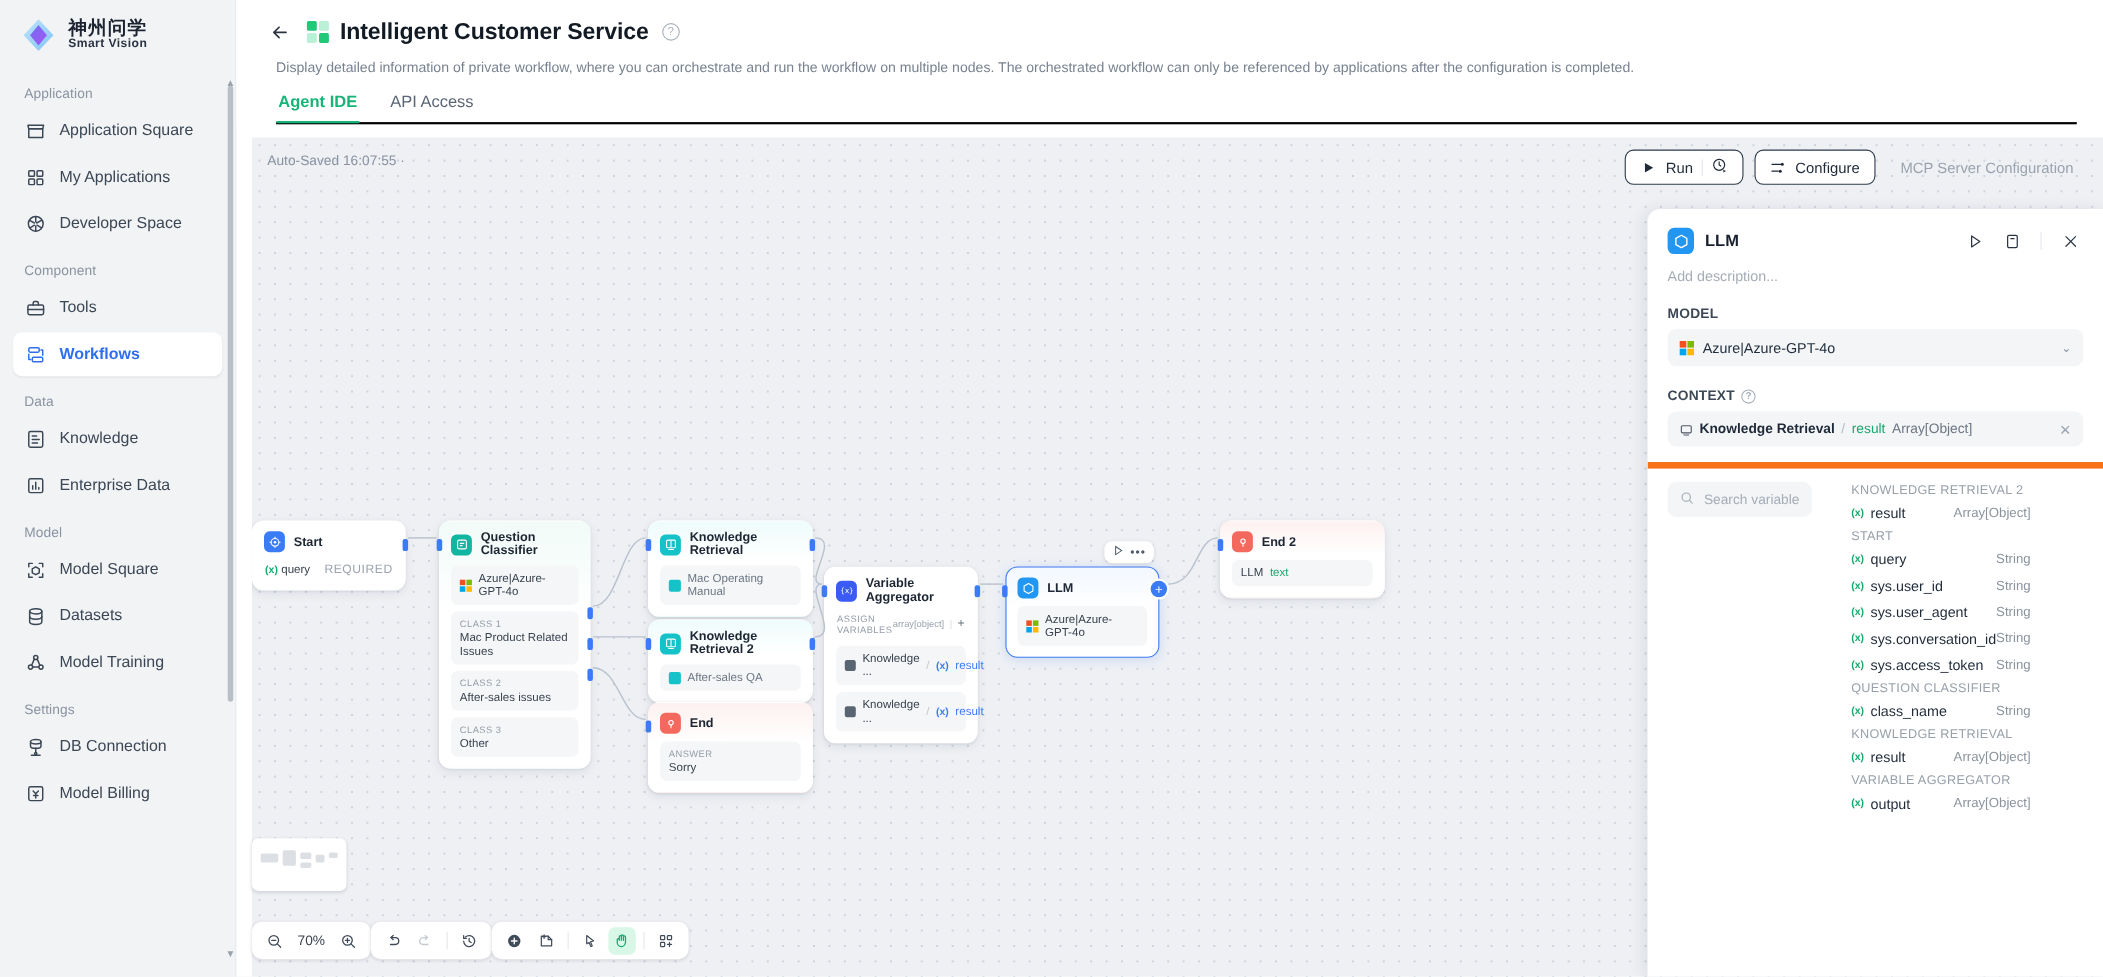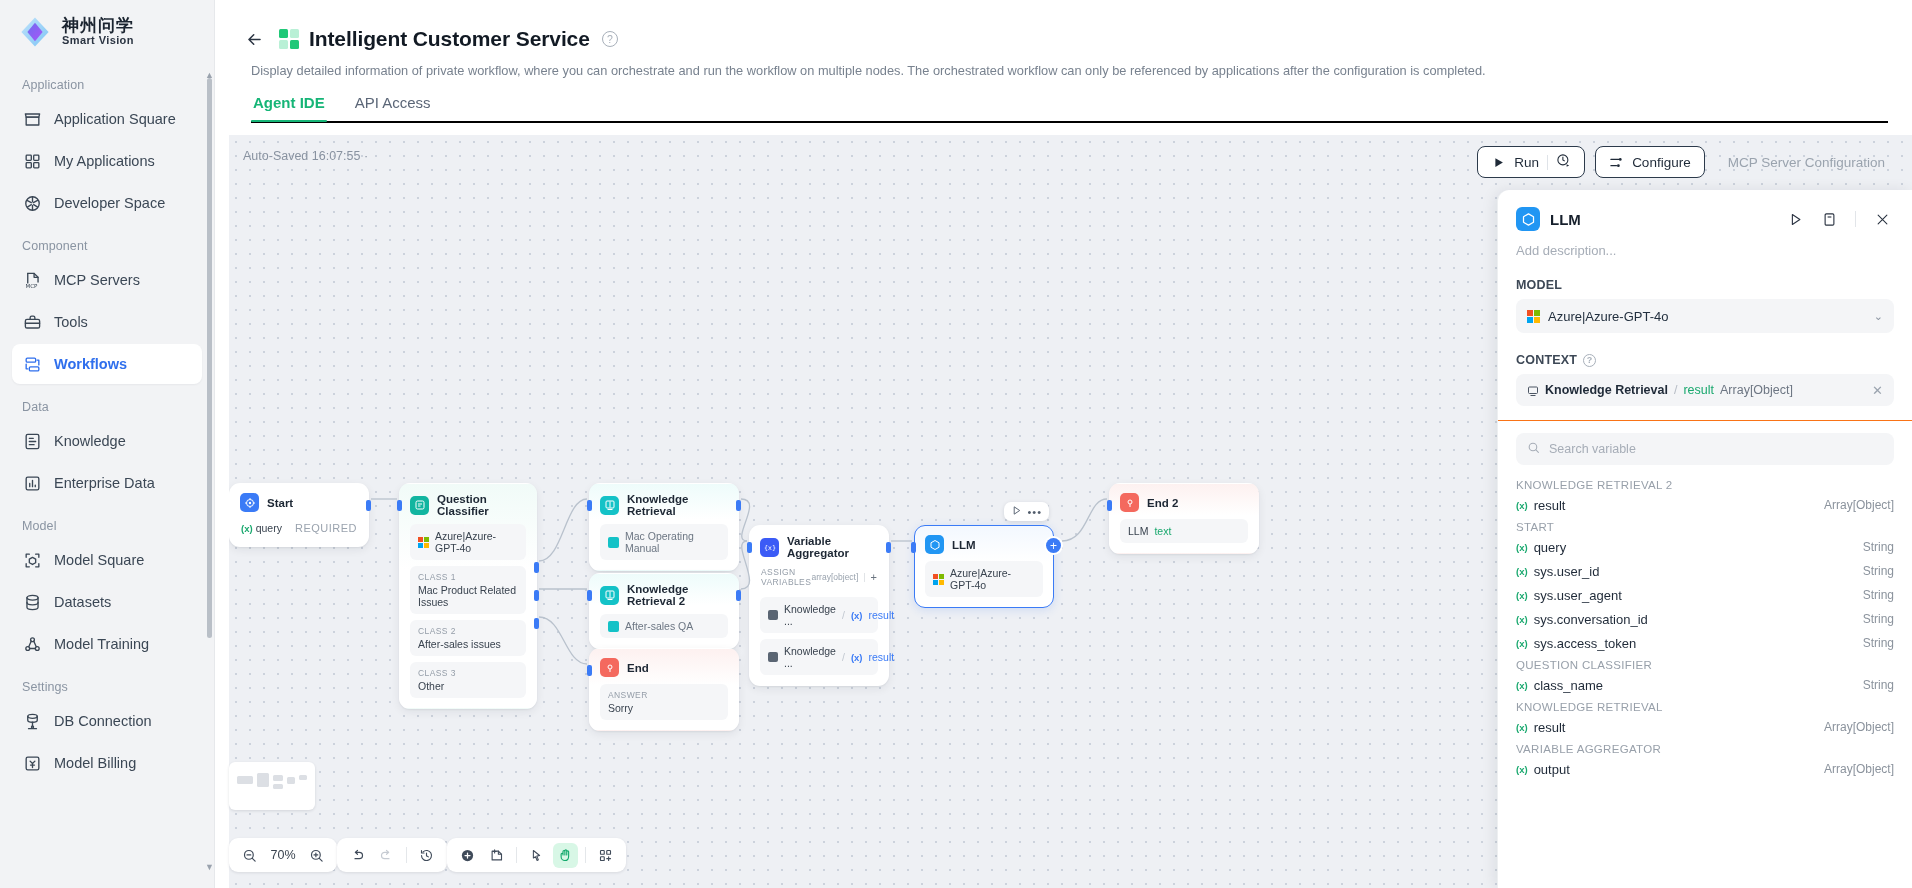--- a/index.html
+++ b/index.html
@@ -36,21 +36,21 @@
   .nav-item .ic{ width:20px; height:20px; flex:0 0 20px; display:flex; align-items:center; justify-content:center; }
   .nav-item svg{ width:19px; height:19px; }
   .sb-scrollbar{
     position:absolute; right:2px; top:78px; width:5px; height:560px;
     background:#b9bfc7; border-radius:3px;
   }
   .sb-arrow{ position:absolute; right:0px; width:9px; text-align:center; color:#9aa2ad; font-size:9px; }
 
   
   .main{ flex:1; display:flex; flex-direction:column; background:#fff; position:relative; min-width:0;}
-  .topbar{ padding:24px 24px 0 24px; background:#fff; }
+  .topbar{ padding:14px 24px 0 24px; background:#fff; }
   .title-row{ display:flex; align-items:center; gap:10px; }
   .back-btn{
     width:30px;height:30px;border-radius:7px;display:flex;align-items:center;justify-content:center;
     cursor:pointer;color:#2b3442;
   }
   .app-badge{ width:20px;height:20px;flex:0 0 20px; display:grid; grid-template-columns:1fr 1fr; grid-gap:2.5px;}
   .app-badge i{ background:#22c67a; border-radius:1.5px; display:block;}
   .app-badge i.l{ background:#21c878; }
   .app-badge i.d{ background:#b9f0d6; }
   .page-title{ font-size:21px; font-weight:700; color:#121a24; letter-spacing:-.1px;}
@@ -161,21 +161,21 @@
     margin:0 18px; background:#f4f5f7; border-radius:8px; height:32px; display:flex;align-items:center;
     gap:6px; padding:0 11px; font-size:12.5px;
   }
   .ctx-item .nm{ color:#1f2a38; font-weight:600; }
   .ctx-item .sl{ color:#b6bcc5; }
   .ctx-item .res{ color:#19a86e; }
   .ctx-item .ty{ color:#6d7683; }
   .ctx-item .x{ margin-left:auto; color:#9aa3ae; cursor:pointer; font-size:13px; }
   .ctx-item svg{ width:12px;height:12px; color:#4a5costs; }
 
-  .dropdown{ margin-top:14px; border-top:1px solid #f97316; flex:1; display:flex; flex-direction:column; min-height:0;}
+  .dropdown{ margin-top:14px; border-top:6px solid #f97316; flex:1; display:flex; flex-direction:row; min-height:0;}
   .search{
     margin:12px 18px 0 18px; background:#f4f5f7;border-radius:8px;height:32px;display:flex;align-items:center;
     gap:9px;padding:0 11px; color:#a6adb7;font-size:12.5px;
   }
   .search svg{ width:13px;height:13px; }
   .var-list{ margin-top:10px; overflow:hidden; padding-bottom:10px;}
   .var-group{ padding:4px 18px 2px 18px; font-size:11.5px; color:#98a0aa; letter-spacing:.3px; }
   .var-row{ display:flex;align-items:center; padding:4.5px 18px; font-size:13px; cursor:pointer;}
   .var-row .vx{ margin-right:6px; }
   .var-row .nm{ color:#1f2a38; }
@@ -238,31 +238,20 @@
           <div class="nav-item">
             <span class="ic">
               <svg viewBox="0 0 24 24" fill="none" stroke="currentColor" stroke-width="1.7" stroke-linecap="round" stroke-linejoin="round">
                 <circle cx="12" cy="12" r="8.5"></circle>
                 <path d="M12 3.5v6M12 14.5v6M5 8l5.5 3M18.5 8L13 11M5.5 16.5L10.5 13.5M18.5 16.5L13.5 13.5"></path>
               </svg>
             </span>
             <span>Developer Space</span>
           </div>
           <div class="nav-group">Component</div>
-          <div class="nav-item">
-            <span class="ic">
-              <svg viewBox="0 0 24 24" fill="none" stroke="currentColor" stroke-width="1.7" stroke-linecap="round" stroke-linejoin="round">
-                <path d="M6 3h8l5 5v6"></path>
-                <path d="M6 3v12"></path>
-                <path d="M14 3v5h5"></path>
-                <text x="3" y="22" font-size="7" fill="currentColor" stroke="none" font-family="DejaVu Sans">MCP</text>
-              </svg>
-            </span>
-            <span>MCP Servers</span>
-          </div>
           <div class="nav-item">
             <span class="ic">
               <svg viewBox="0 0 24 24" fill="none" stroke="currentColor" stroke-width="1.7" stroke-linecap="round" stroke-linejoin="round">
                 <rect x="3" y="8" width="18" height="11" rx="2"></rect>
                 <path d="M9 8V6a2 2 0 0 1 2-2h2a2 2 0 0 1 2 2v2"></path>
                 <path d="M3 13h18"></path>
               </svg>
             </span>
             <span>Tools</span>
           </div>

